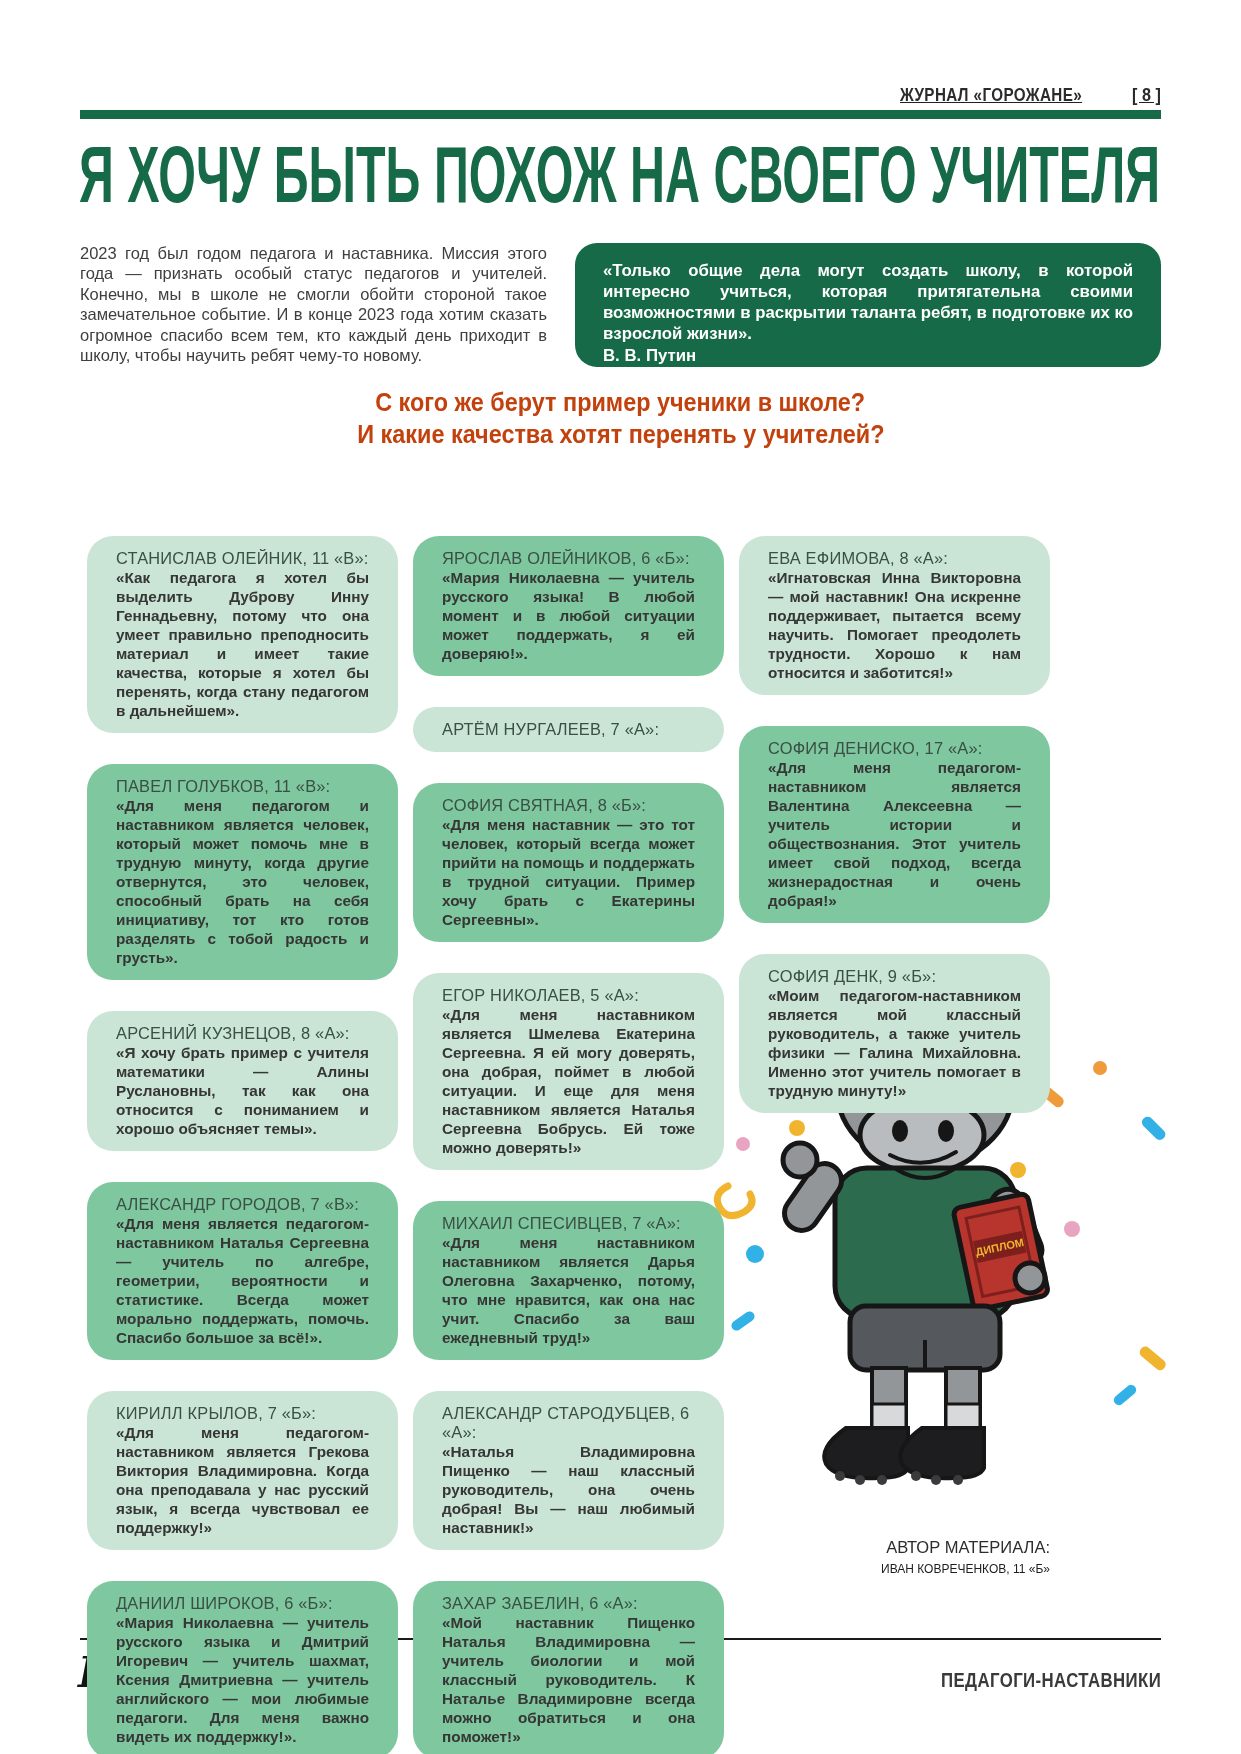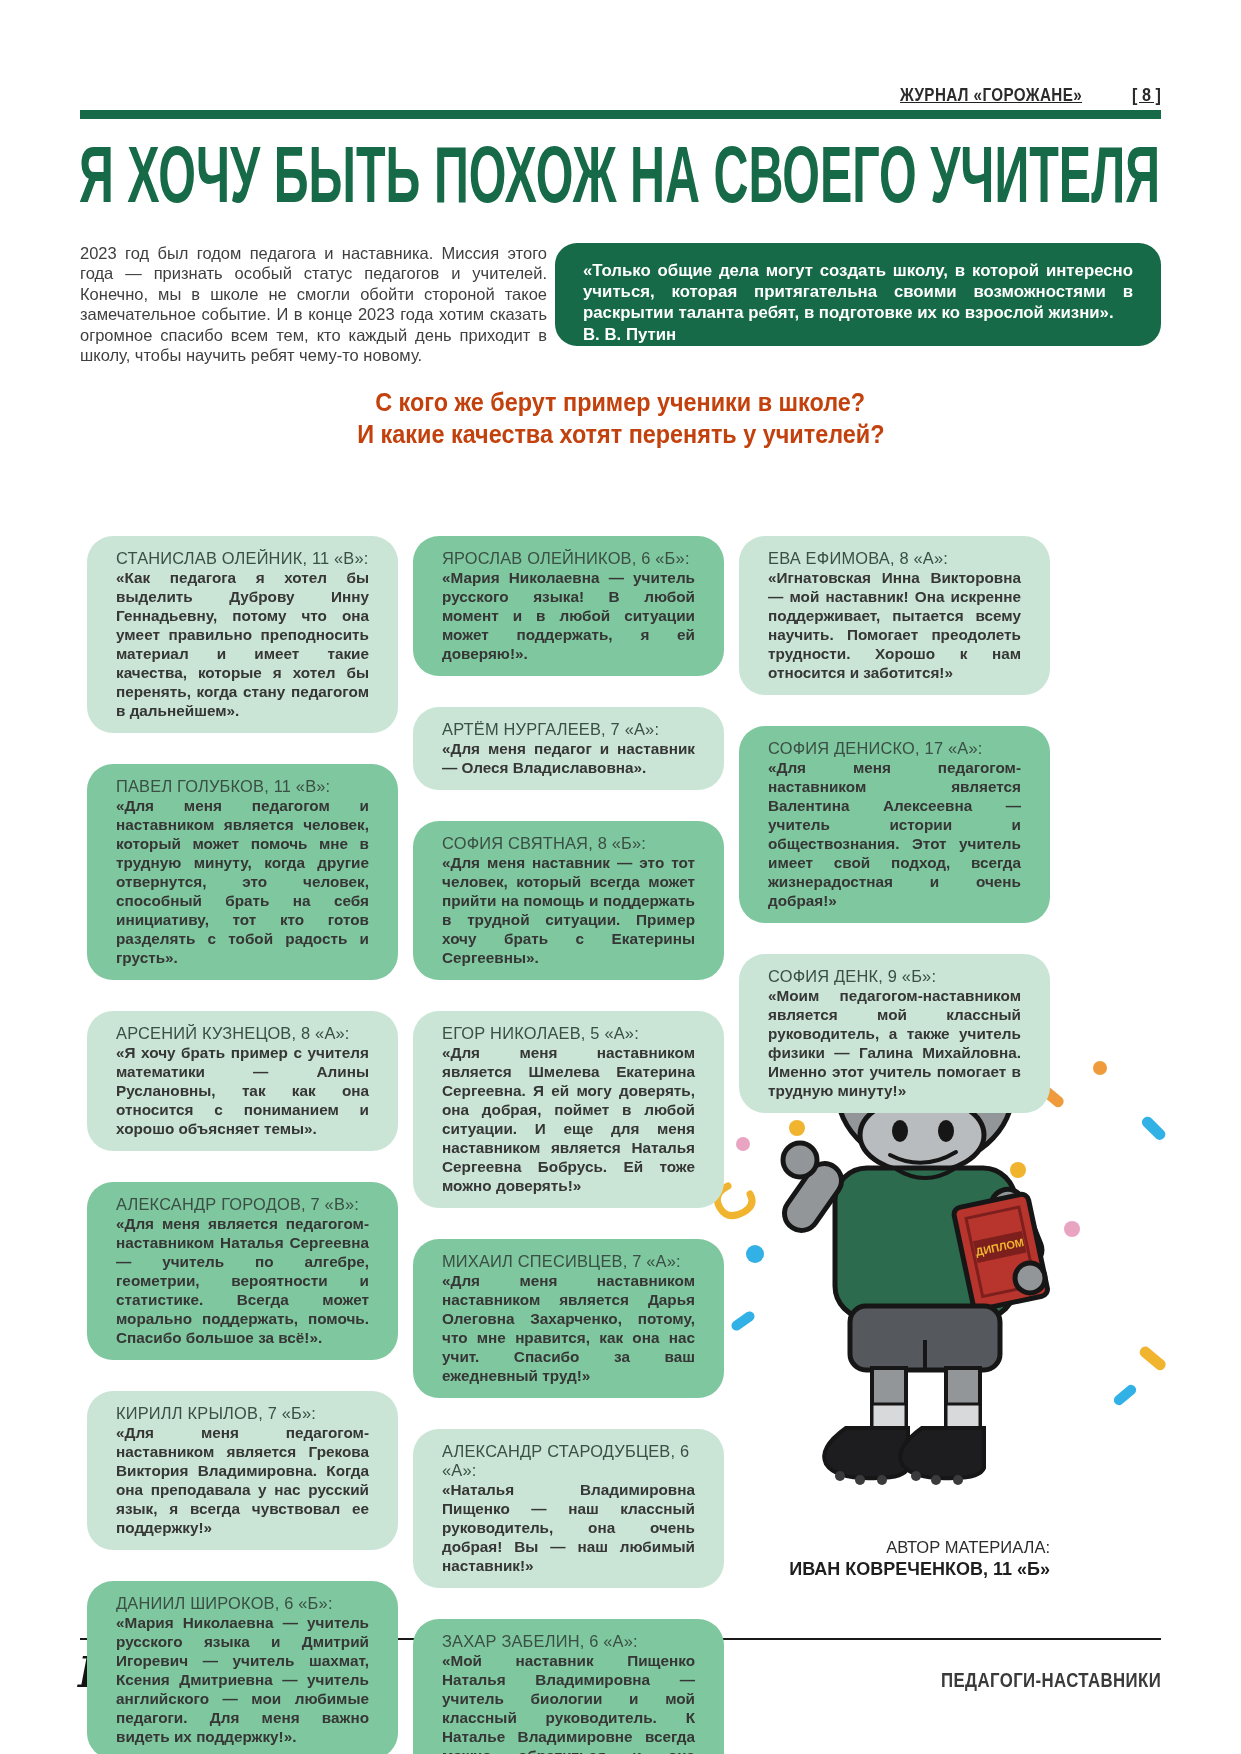--- a/index.html
+++ b/index.html
@@ -18,42 +18,42 @@
   }
   
   .page-header{position:absolute;top:84px;left:80px;right:80px;display:flex;justify-content:flex-end;align-items:baseline;text-decoration:underline;}
   .journal-name{font-size:19px;font-weight:600;letter-spacing:.5px;color:#2b2b2b;display:inline-block;transform:scaleX(.8);transform-origin:left center;white-space:nowrap;}
   .page-number{font-size:19px;font-weight:600;color:#2b2b2b;display:inline-block;transform:scaleX(.85);transform-origin:right center;white-space:nowrap;}
   .green-rule{position:absolute;top:110px;left:80px;width:1081px;height:9px;background:var(--green);}
   
   .title-wrap{position:absolute;top:138px;left:79px;width:1083px;height:78px;}
   .title-wrap text{font-family:"Liberation Sans",sans-serif;font-weight:bold;fill:var(--green);}
   
-  .intro-row{position:absolute;top:243px;left:80px;width:1081px;display:flex;gap:8px;align-items:flex-start;}
+  .intro-row{position:absolute;top:243px;left:80px;width:1081px;display:flex;gap:28px;align-items:flex-start;}
   .intro{width:467px;font-size:16.5px;line-height:20.4px;text-align:justify;color:#3f3f3f;}
   .quote-box{flex:1;background:var(--green);border-radius:22px;padding:17px 28px 0 28px;color:#ffffff;}
   .quote-text{font-size:16.8px;line-height:21px;font-weight:bold;text-align:justify;}
   .quote-attribution{font-size:16.8px;line-height:22px;font-weight:bold;text-align:left;margin-top:1px;}
   
   .subheading{position:absolute;top:386px;left:0;width:100%;text-align:center;font-weight:bold;color:#c2410c;font-size:26px;line-height:32px;}
   .subheading span{display:inline-block;transform:scaleX(.9);transform-origin:center;white-space:nowrap;}
   
   .grid{position:absolute;top:536px;left:87px;width:963px;display:flex;gap:15px;z-index:2;}
   .cards-col{width:311px;display:flex;flex-direction:column;gap:31px;align-items:stretch;}
   .card{border-radius:26px;padding:13px 29px 13px 29px;}
   .card--light{background:var(--card-light);}
   .card--medium{background:var(--card-medium);}
   .card-name{font-size:16.4px;line-height:19px;color:var(--name-color);letter-spacing:.2px;}
   .card-text{font-size:15.3px;line-height:19px;font-weight:600;color:var(--body-color);text-align:justify;}
   
   .mascot{position:absolute;left:700px;top:948px;width:475px;height:580px;z-index:1;}
   
   .author{position:absolute;top:1536px;right:191px;text-align:right;z-index:3;}
   .author-label{font-size:16.5px;color:#2d2d2d;line-height:22px;}
-  .author-name{font-size:18px;font-weight:bold;color:#1e1e1e;line-height:22px;}
+  .author-name{font-size:12px;font-weight:normal;color:#1e1e1e;line-height:22px;}
   
   .footer-rule{position:absolute;top:1638px;left:80px;width:1081px;height:2px;background:#1a1a1a;}
   .footer-logo{position:absolute;left:78px;top:1648px;font-family:"DejaVu Serif",serif;font-style:italic;font-weight:bold;font-size:42px;color:#141414;letter-spacing:-1px;}
   .footer-section{position:absolute;right:80px;top:1668px;font-size:21px;font-weight:600;color:#3a3a3a;display:inline-block;transform:scaleX(.8);transform-origin:right center;white-space:nowrap;letter-spacing:.5px;}
 </style>
 </head>
 <body>
 
 <div class="page">
 
@@ -109,21 +109,20 @@
           <div class="card-text">«Мария Николаевна — учитель русского языка и Дмитрий Игоревич — учитель шахмат, Ксения Дмитриевна — учитель английского — мои любимые педагоги. Для меня важно видеть их поддержку!».</div>
         </div>
       </div>
     <div class="cards-col">
         <div class="card card--medium">
           <div class="card-name">ЯРОСЛАВ ОЛЕЙНИКОВ, 6 «Б»:</div>
           <div class="card-text">«Мария Николаевна — учитель русского языка! В любой момент и в любой ситуации может поддержать, я ей доверяю!».</div>
         </div>
         <div class="card card--light">
           <div class="card-name">АРТЁМ НУРГАЛЕЕВ, 7 «А»:</div>
-          <div class="card-text">«Для меня педагог и наставник — Олеся Владиславовна».</div>
         </div>
         <div class="card card--medium">
           <div class="card-name">СОФИЯ СВЯТНАЯ, 8 «Б»:</div>
           <div class="card-text">«Для меня наставник — это тот человек, который всегда может прийти на помощь и поддержать в трудной ситуации. Пример хочу брать с Екатерины Сергеевны».</div>
         </div>
         <div class="card card--light">
           <div class="card-name">ЕГОР НИКОЛАЕВ,  5 «А»:</div>
           <div class="card-text">«Для меня наставником является Шмелева Екатерина Сергеевна. Я ей могу доверять, она добрая, поймет в любой ситуации. И еще для меня наставником является Наталья Сергеевна Бобрусь. Ей тоже можно доверять!»</div>
         </div>
         <div class="card card--medium">

